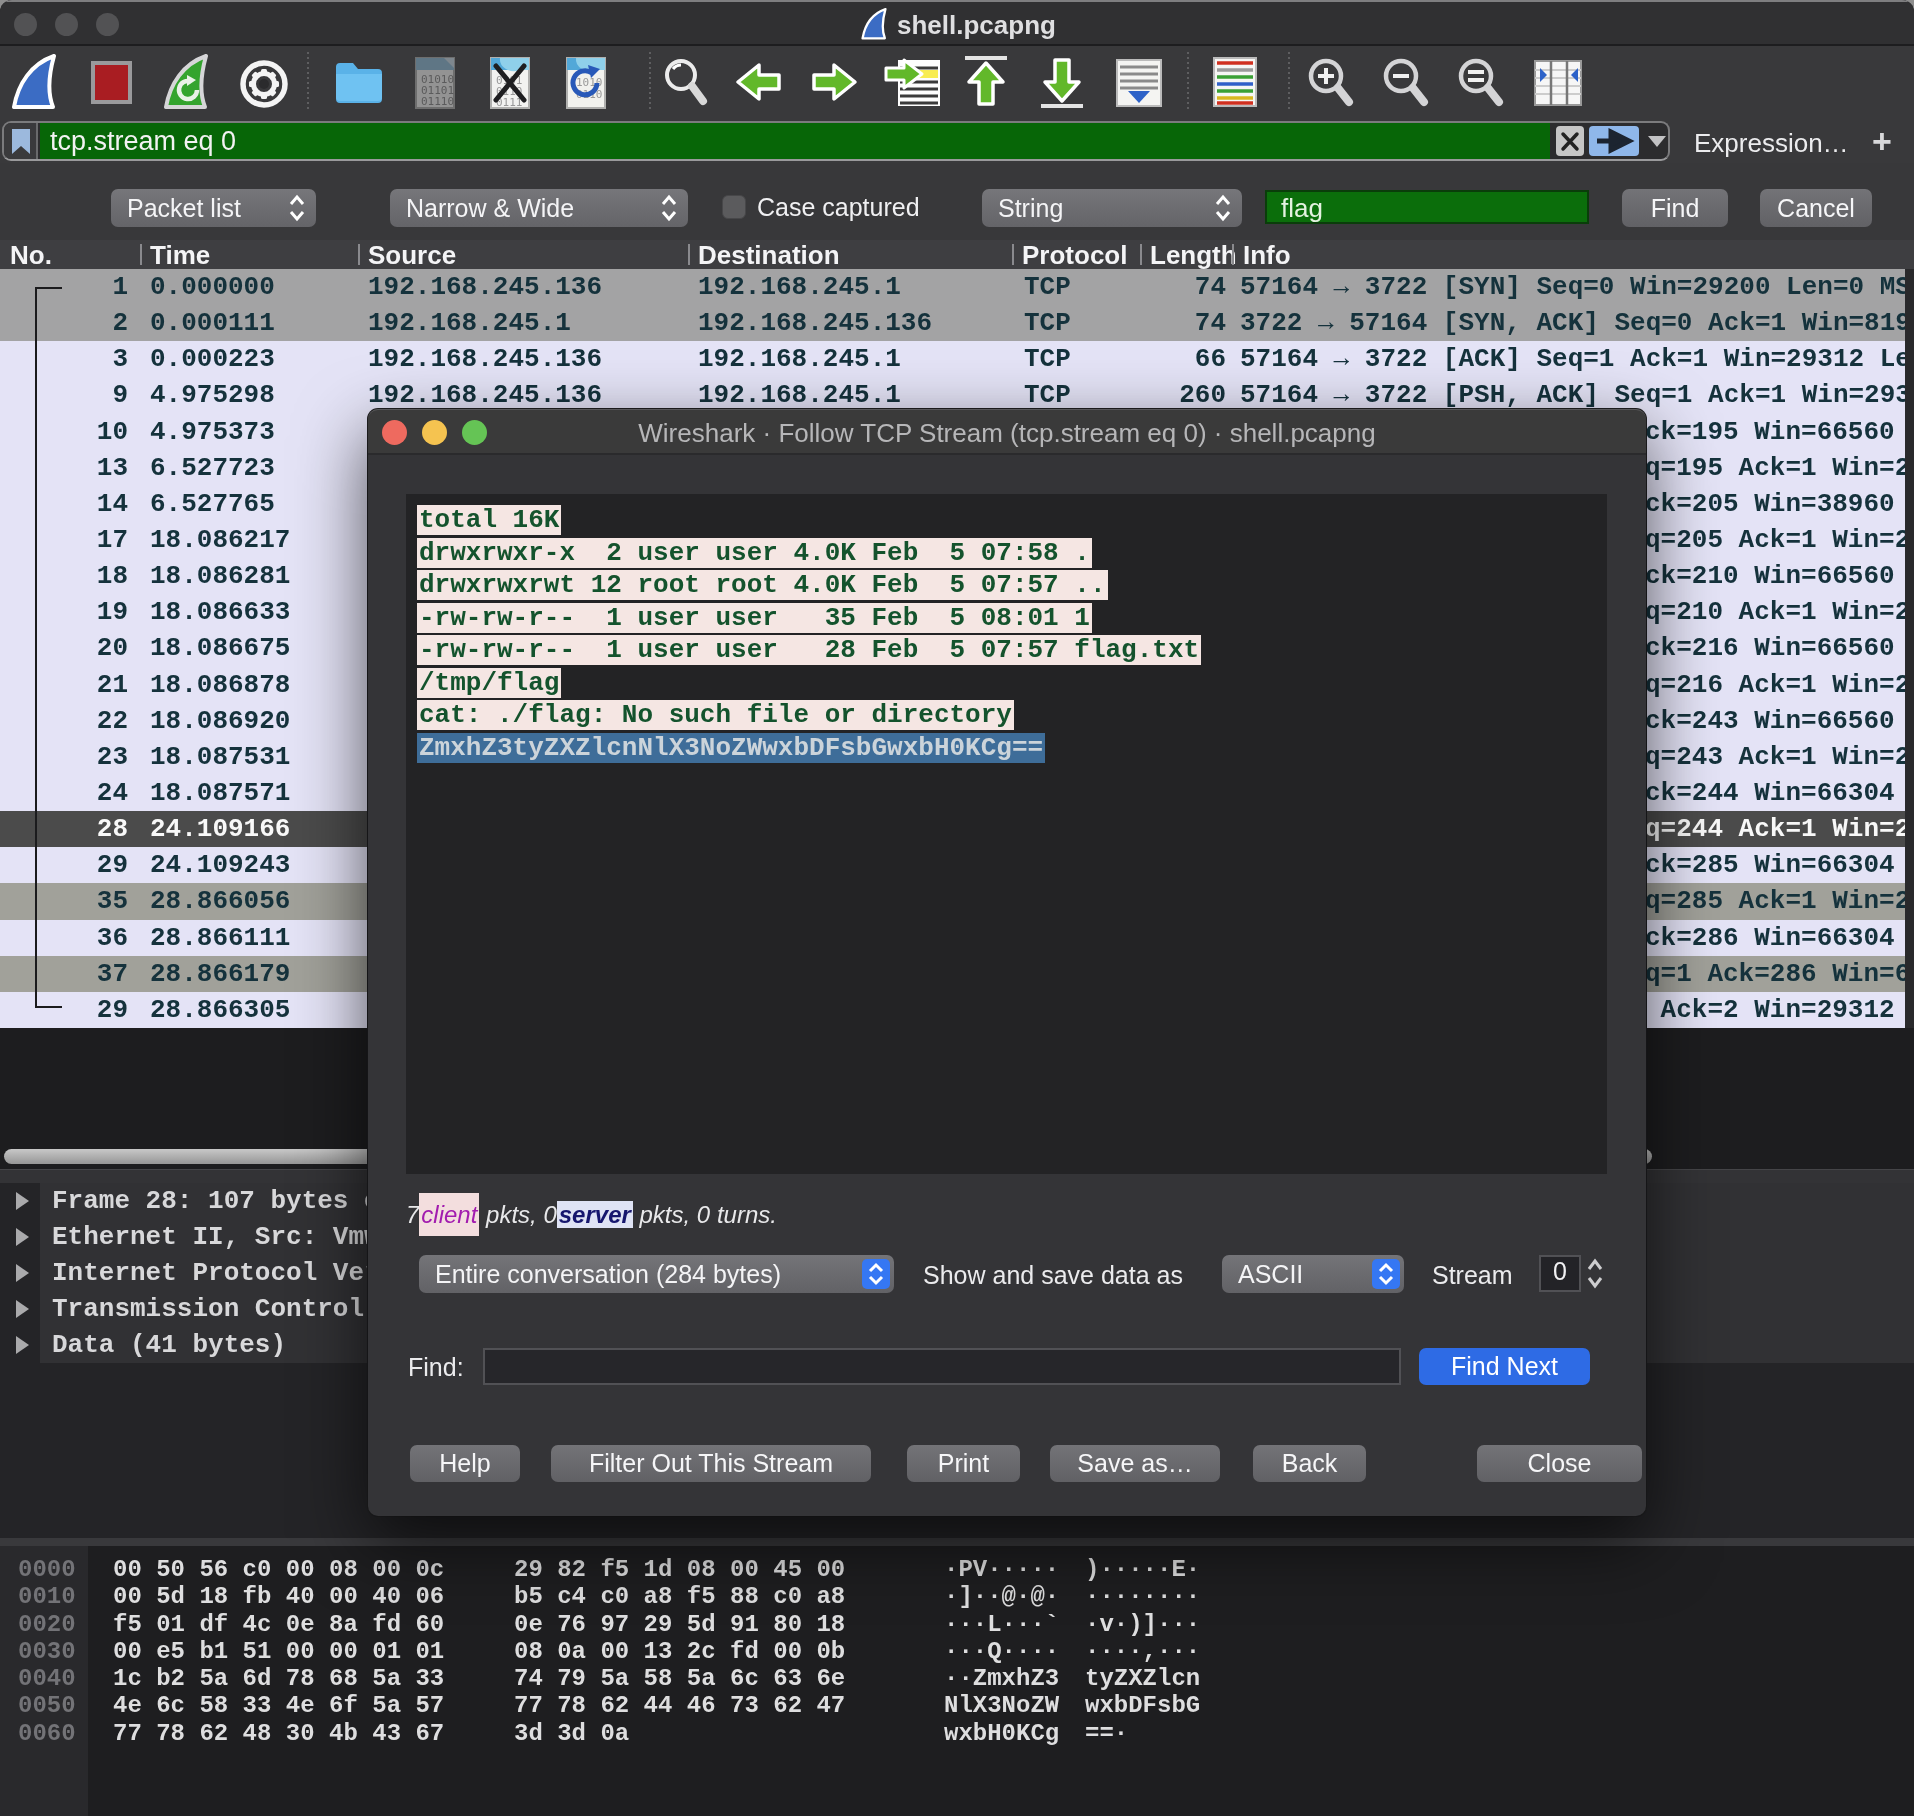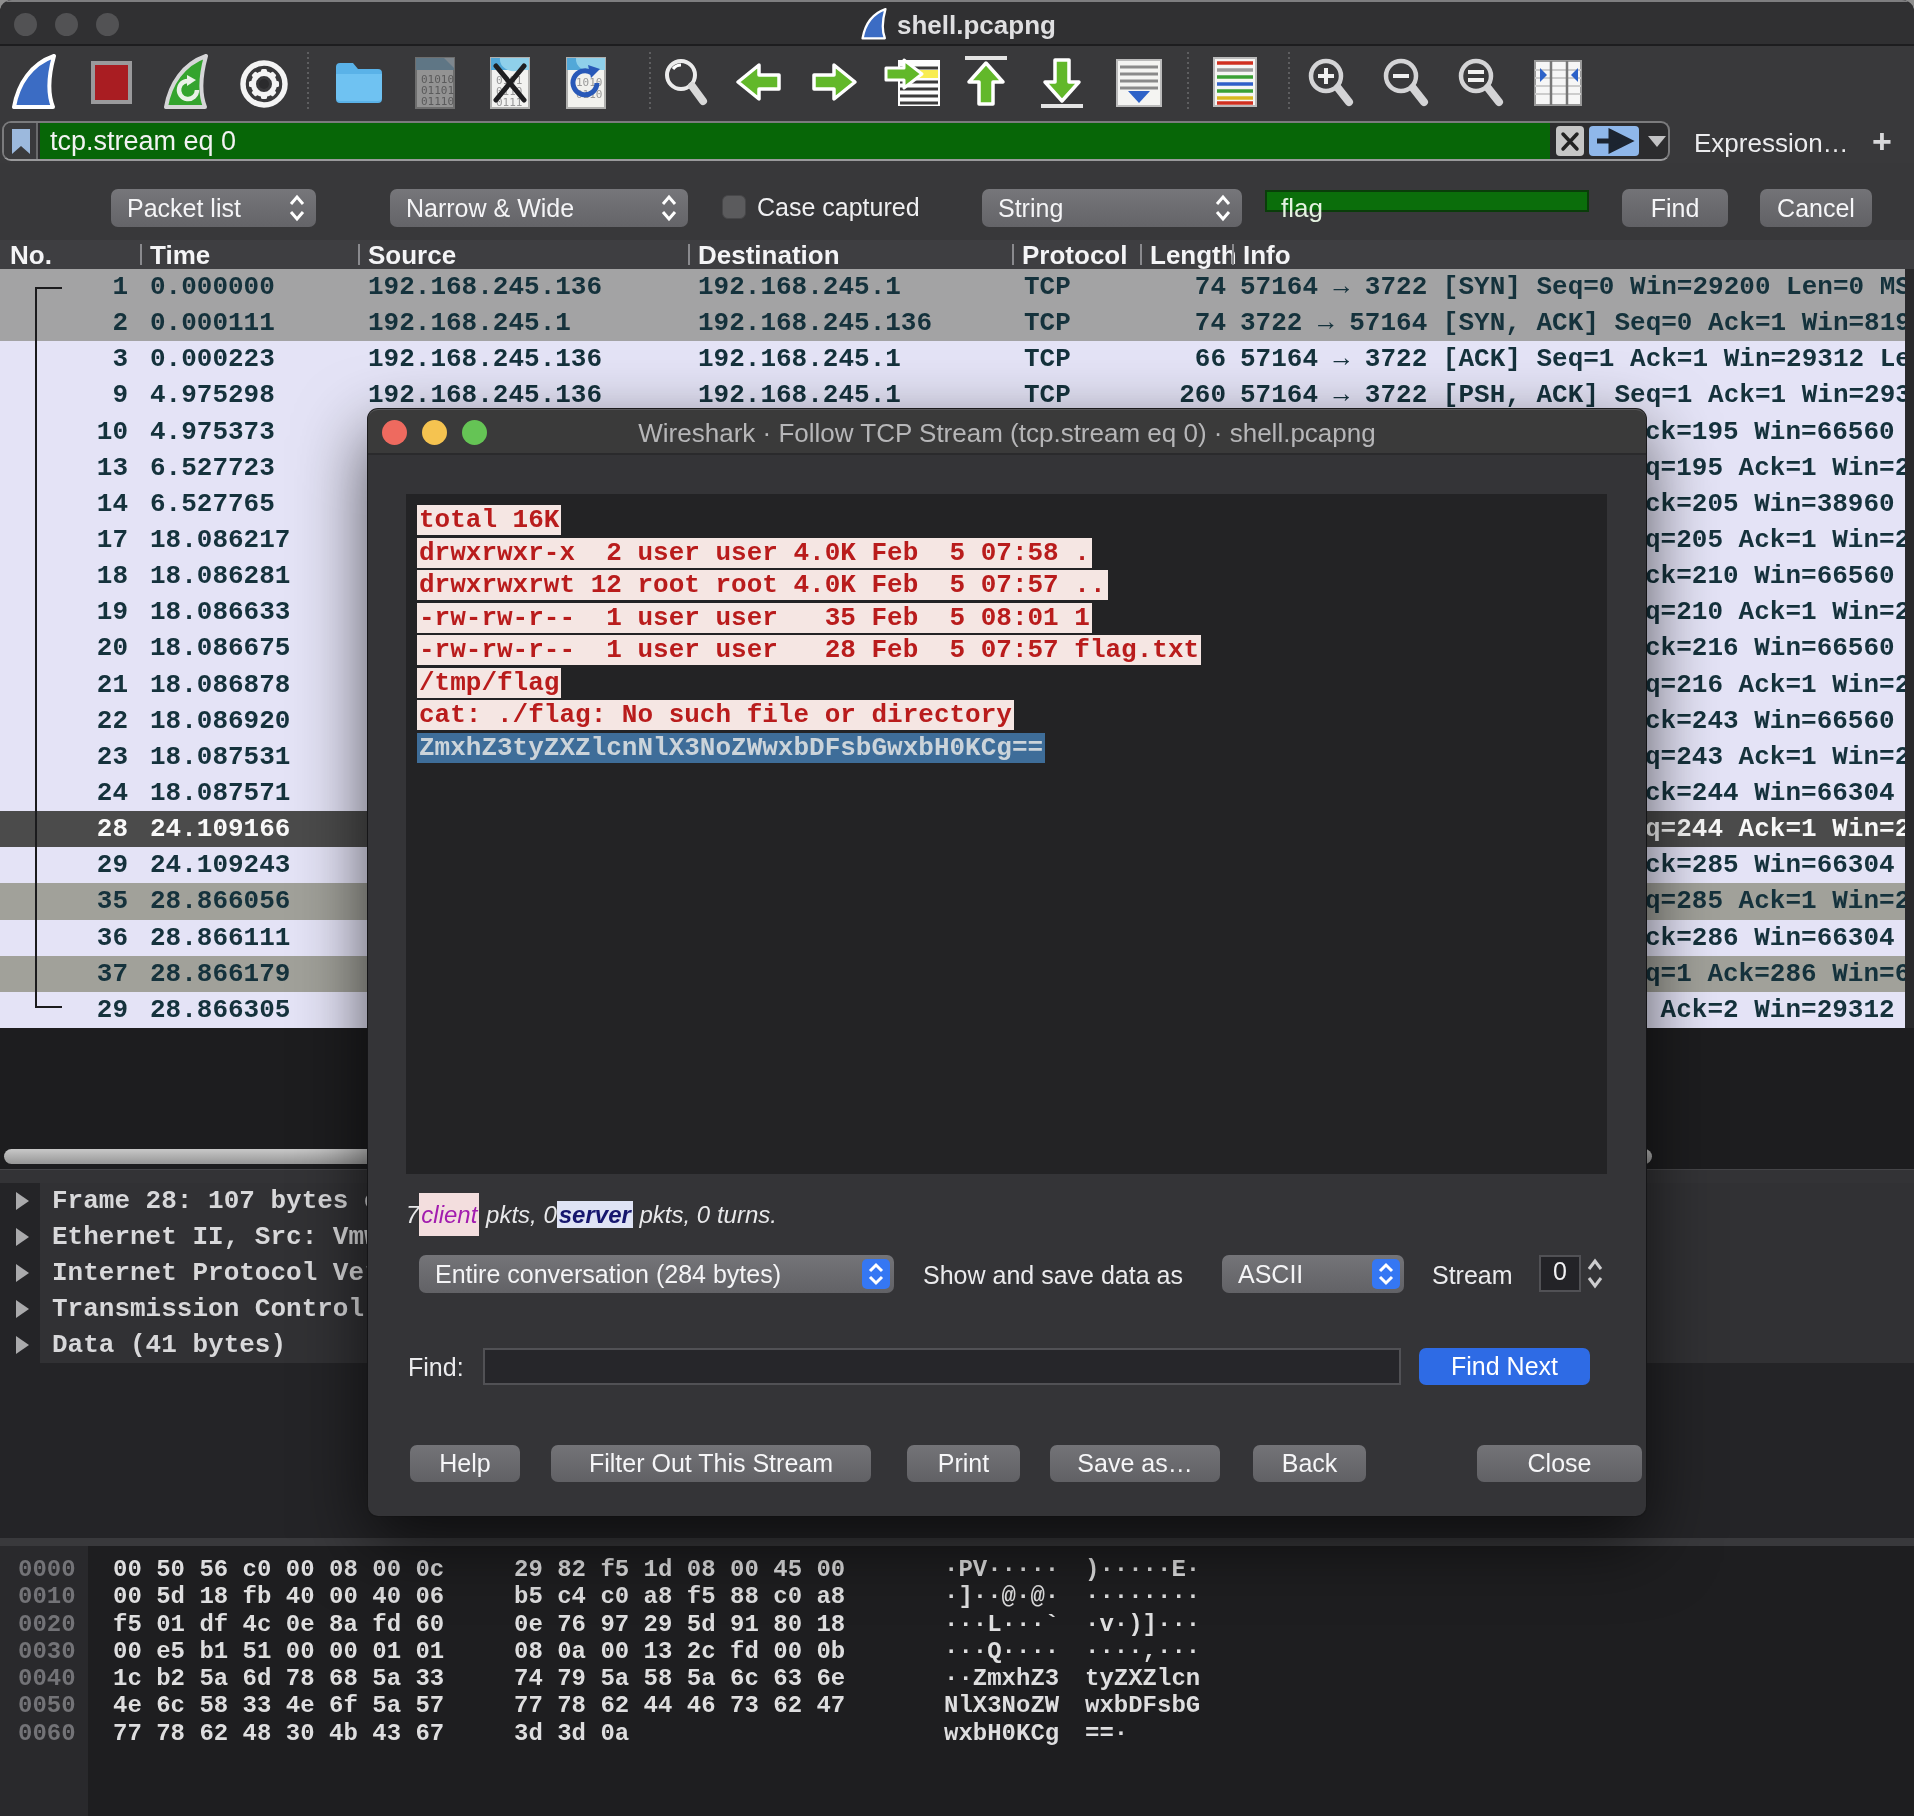--- a/index.html
+++ b/index.html
@@ -23,21 +23,21 @@
 #fexpr{position:absolute;left:1694px;top:128px;font-size:26px;color:#ececee;}
 #fplus{position:absolute;left:1872px;top:122px;font-size:34px;color:#d8d8da;font-weight:700;}
 
 #findbar{position:absolute;left:0;top:163px;width:1914px;height:77px;background:#38383a;}
 .dd{position:absolute;top:26px;height:38px;background:linear-gradient(#76767a,#646468);border-radius:7px;color:#f4f4f6;font-size:25px;}
 .dd .lab{position:absolute;left:16px;top:5px;white-space:nowrap}
 .stepper{position:absolute;right:8px;top:5px;width:22px;height:28px;color:#fff;}
 .btn{position:absolute;top:26px;height:38px;background:linear-gradient(#737377,#616165);border-radius:7px;color:#f6f6f8;font-size:25px;text-align:center;}
 #cbx{position:absolute;left:722px;top:32px;width:24px;height:24px;border-radius:6px;background:#5b5b5d;border:1px solid #474749;}
 #cbxlab{position:absolute;left:757px;top:30px;font-size:25px;color:#f0f0f2;}
-#fginput{position:absolute;left:1265px;top:27px;width:324px;height:22px;background:#0b6e0b;border:2px solid #0a3d0a;}
+#fginput{position:absolute;left:1265px;top:27px;width:324px;height:34px;background:#0b6e0b;border:2px solid #0a3d0a;}
 #fglab{position:absolute;left:14px;top:1px;font-size:26px;color:#e4f2e0;}
 
 #thead{position:absolute;left:0;top:240px;width:1914px;height:29px;background:#3e3e41;color:#f4f4f6;font-size:26px;font-weight:700;}
 #thead span{position:absolute;top:0px;white-space:pre}
 #thead i{position:absolute;top:4px;width:2px;height:21px;background:#8a8a8e;}
 .row{position:absolute;left:0;width:1905px;height:36.14px;font-family:"Liberation Mono",monospace;font-size:26px;font-weight:700;color:#15323c;white-space:pre;}
 .row span{position:absolute;top:3px;}
 .lav{background:#e4e3f6}
 .gray{background:#a3a3a4}
 .gray2{background:#a1a19a}
@@ -68,21 +68,21 @@
 .hoff{position:absolute;left:18px;color:#737377;}
 .hg{position:absolute;color:#dededf;white-space:pre;}
 
 #dialog{position:absolute;left:368px;top:409px;width:1278px;height:1107px;background:#343437;border-radius:10px;box-shadow:0 25px 70px rgba(0,0,0,.65), 0 0 0 1px #202022;}
 #dtitle{position:absolute;left:0;top:0;width:100%;height:46px;background:#3a3a3a;border-radius:10px 10px 0 0;border-bottom:2px solid #2a2a2c;border-top:1px solid #58585a;}
 #dtitle .t{position:absolute;width:100%;text-align:center;top:8px;color:#b6b6b8;font-size:26px;}
 .dtl{position:absolute;top:10px;width:25px;height:25px;border-radius:50%;}
 #dstream{position:absolute;left:38px;top:85px;width:1201px;height:680px;background:#232325;}
 #dstream .in{position:absolute;left:11px;top:11px;}
 .sline{height:32.5px;font-family:"Liberation Mono",monospace;font-size:26px;font-weight:700;white-space:pre;}
-.hl{background:#f5e6e3;color:#b91c1c;padding:0 2px;}
+.hl{background:#f5e6e3;color:#14532d;padding:0 2px;}
 .sel2{background:#3e6d99;color:#ccd4da;padding:0 2px;}
 #dstats{position:absolute;left:406px;top:1201px;font-size:24px;font-style:italic;color:#e8e8ea;}
 #dstats .cchip{background:#f3dede;color:#a21caf;font-weight:400;padding:8px 2px;}
 #dstats .schip{background:#dfe3f5;color:#16166e;font-weight:700;padding:0 2px;}
 .ddd{position:absolute;height:38px;background:linear-gradient(#747478,#626266);border-radius:7px;color:#f4f4f6;font-size:25px;}
 .bluestep{position:absolute;right:4px;top:4px;width:28px;height:30px;background:#3577f3;border-radius:5px;}
 .chev{position:absolute;left:4px;top:3px;width:20px;height:24px;}
 .dlab{position:absolute;font-size:25px;color:#ebebed;}
 #dfindin{position:absolute;left:483px;top:1348px;width:918px;height:37px;background:#26262a;border:2px solid #515155;}
 #dfnext{position:absolute;left:1419px;top:1348px;width:171px;height:37px;background:#2e6be5;border-radius:7px;color:#fff;font-size:25px;text-align:center;}

